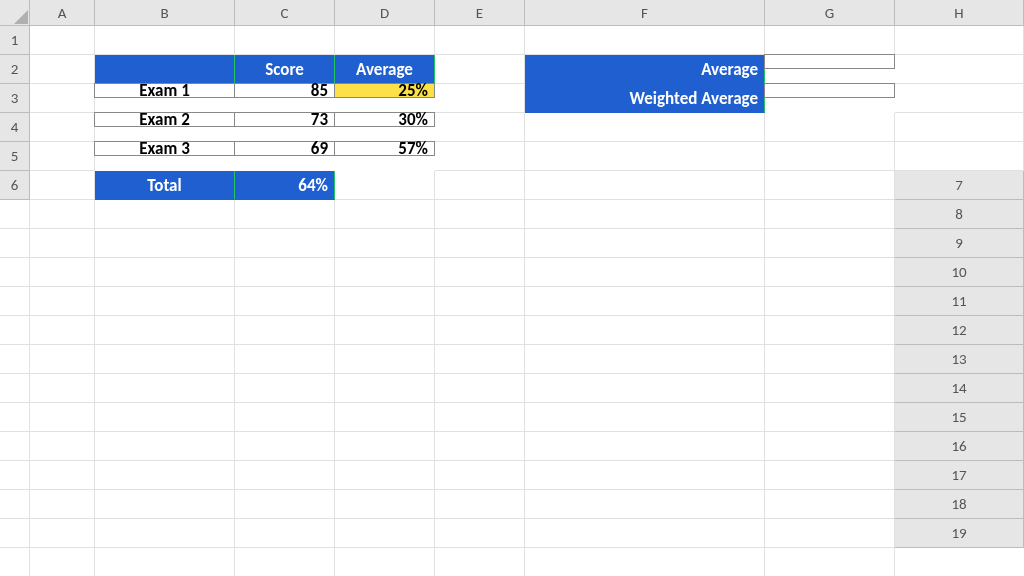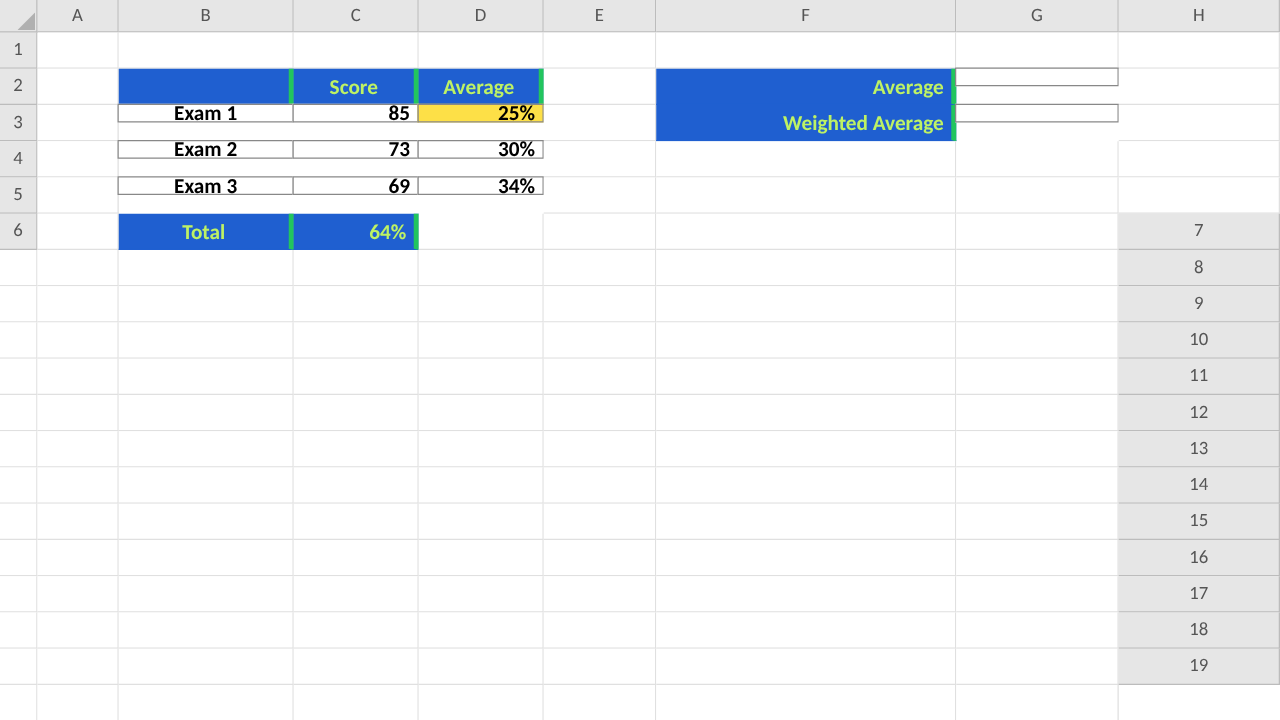--- a/index.html
+++ b/index.html
@@ -37,23 +37,23 @@
       justify-content: center;
     }
     .corner {
       background: #e6e6e6;
       position: relative;
     }
     .corner svg { position: absolute; right: 1px; bottom: 1px; }
     .row-header { justify-content: center; }
     .blue-header {
       background: #1f5fd0;
-      color: #bef264;
+      color: #ffffff;
       font-weight: bold;
-      border-right: 4px solid #22c55e;
+      border-right: 1px solid #22c55e;
       border-bottom: 1px solid #1f5fd0;
     }
     .blue-header.jc { justify-content: center; }
     .box-cell {
       border: 1px solid #888;
       margin: -1px 0 15px -1px;
     }
     .txt-center { justify-content: center; font-weight: bold; }
     .txt-right { justify-content: flex-end; font-weight: bold; }
     .highlight { background: #fde047; }
@@ -112,21 +112,21 @@
     <div class="cell box-cell txt-right" id="cell-C4">73</div>
     <div class="cell box-cell txt-right" id="cell-D4">30%</div>
     <div class="cell" id="cell-E4"></div>
     <div class="cell" id="cell-F4"></div>
     <div class="cell" id="cell-G4"></div>
     <div class="cell" id="cell-H4"></div>
     <div class="cell row-header">5</div>
     <div class="cell" id="cell-A5"></div>
     <div class="cell box-cell txt-center" id="cell-B5">Exam 3</div>
     <div class="cell box-cell txt-right" id="cell-C5">69</div>
-    <div class="cell box-cell txt-right" id="cell-D5">34%</div>
+    <div class="cell box-cell txt-right" id="cell-D5">57%</div>
     <div class="cell" id="cell-E5"></div>
     <div class="cell" id="cell-F5"></div>
     <div class="cell" id="cell-G5"></div>
     <div class="cell" id="cell-H5"></div>
     <div class="cell row-header">6</div>
     <div class="cell" id="cell-A6"></div>
     <div class="cell blue-header jc" id="cell-B6">Total</div>
     <div class="cell blue-header txt-right f-right" id="cell-D6">64%</div>
     <div class="cell" id="cell-E6"></div>
     <div class="cell" id="cell-F6"></div>

